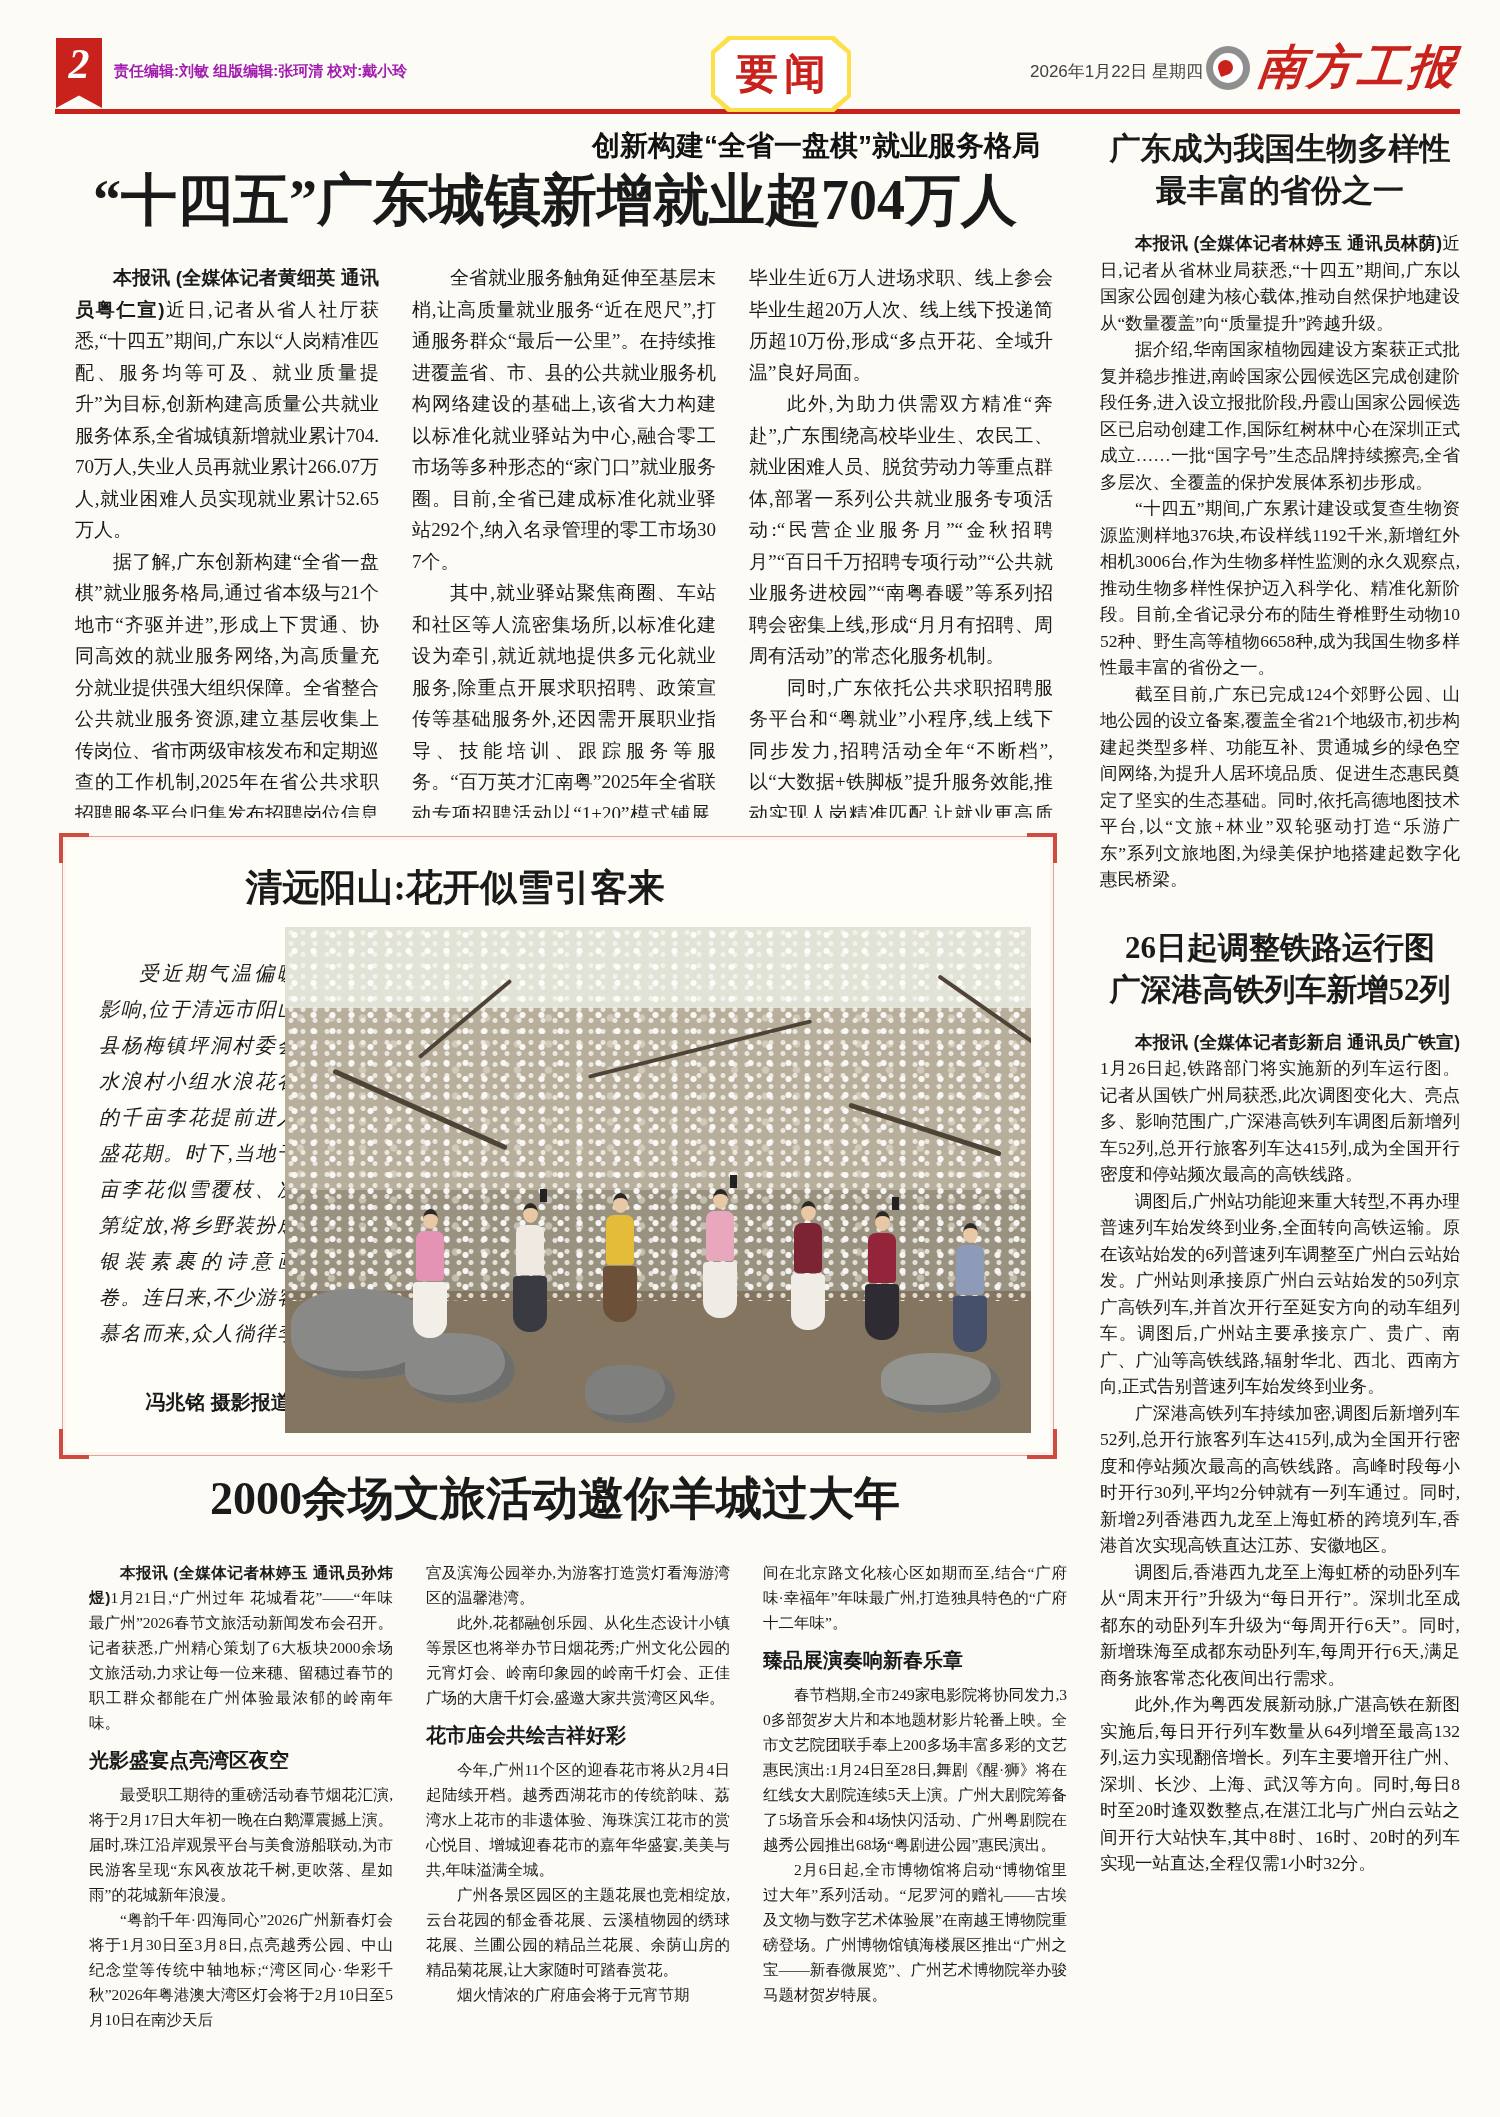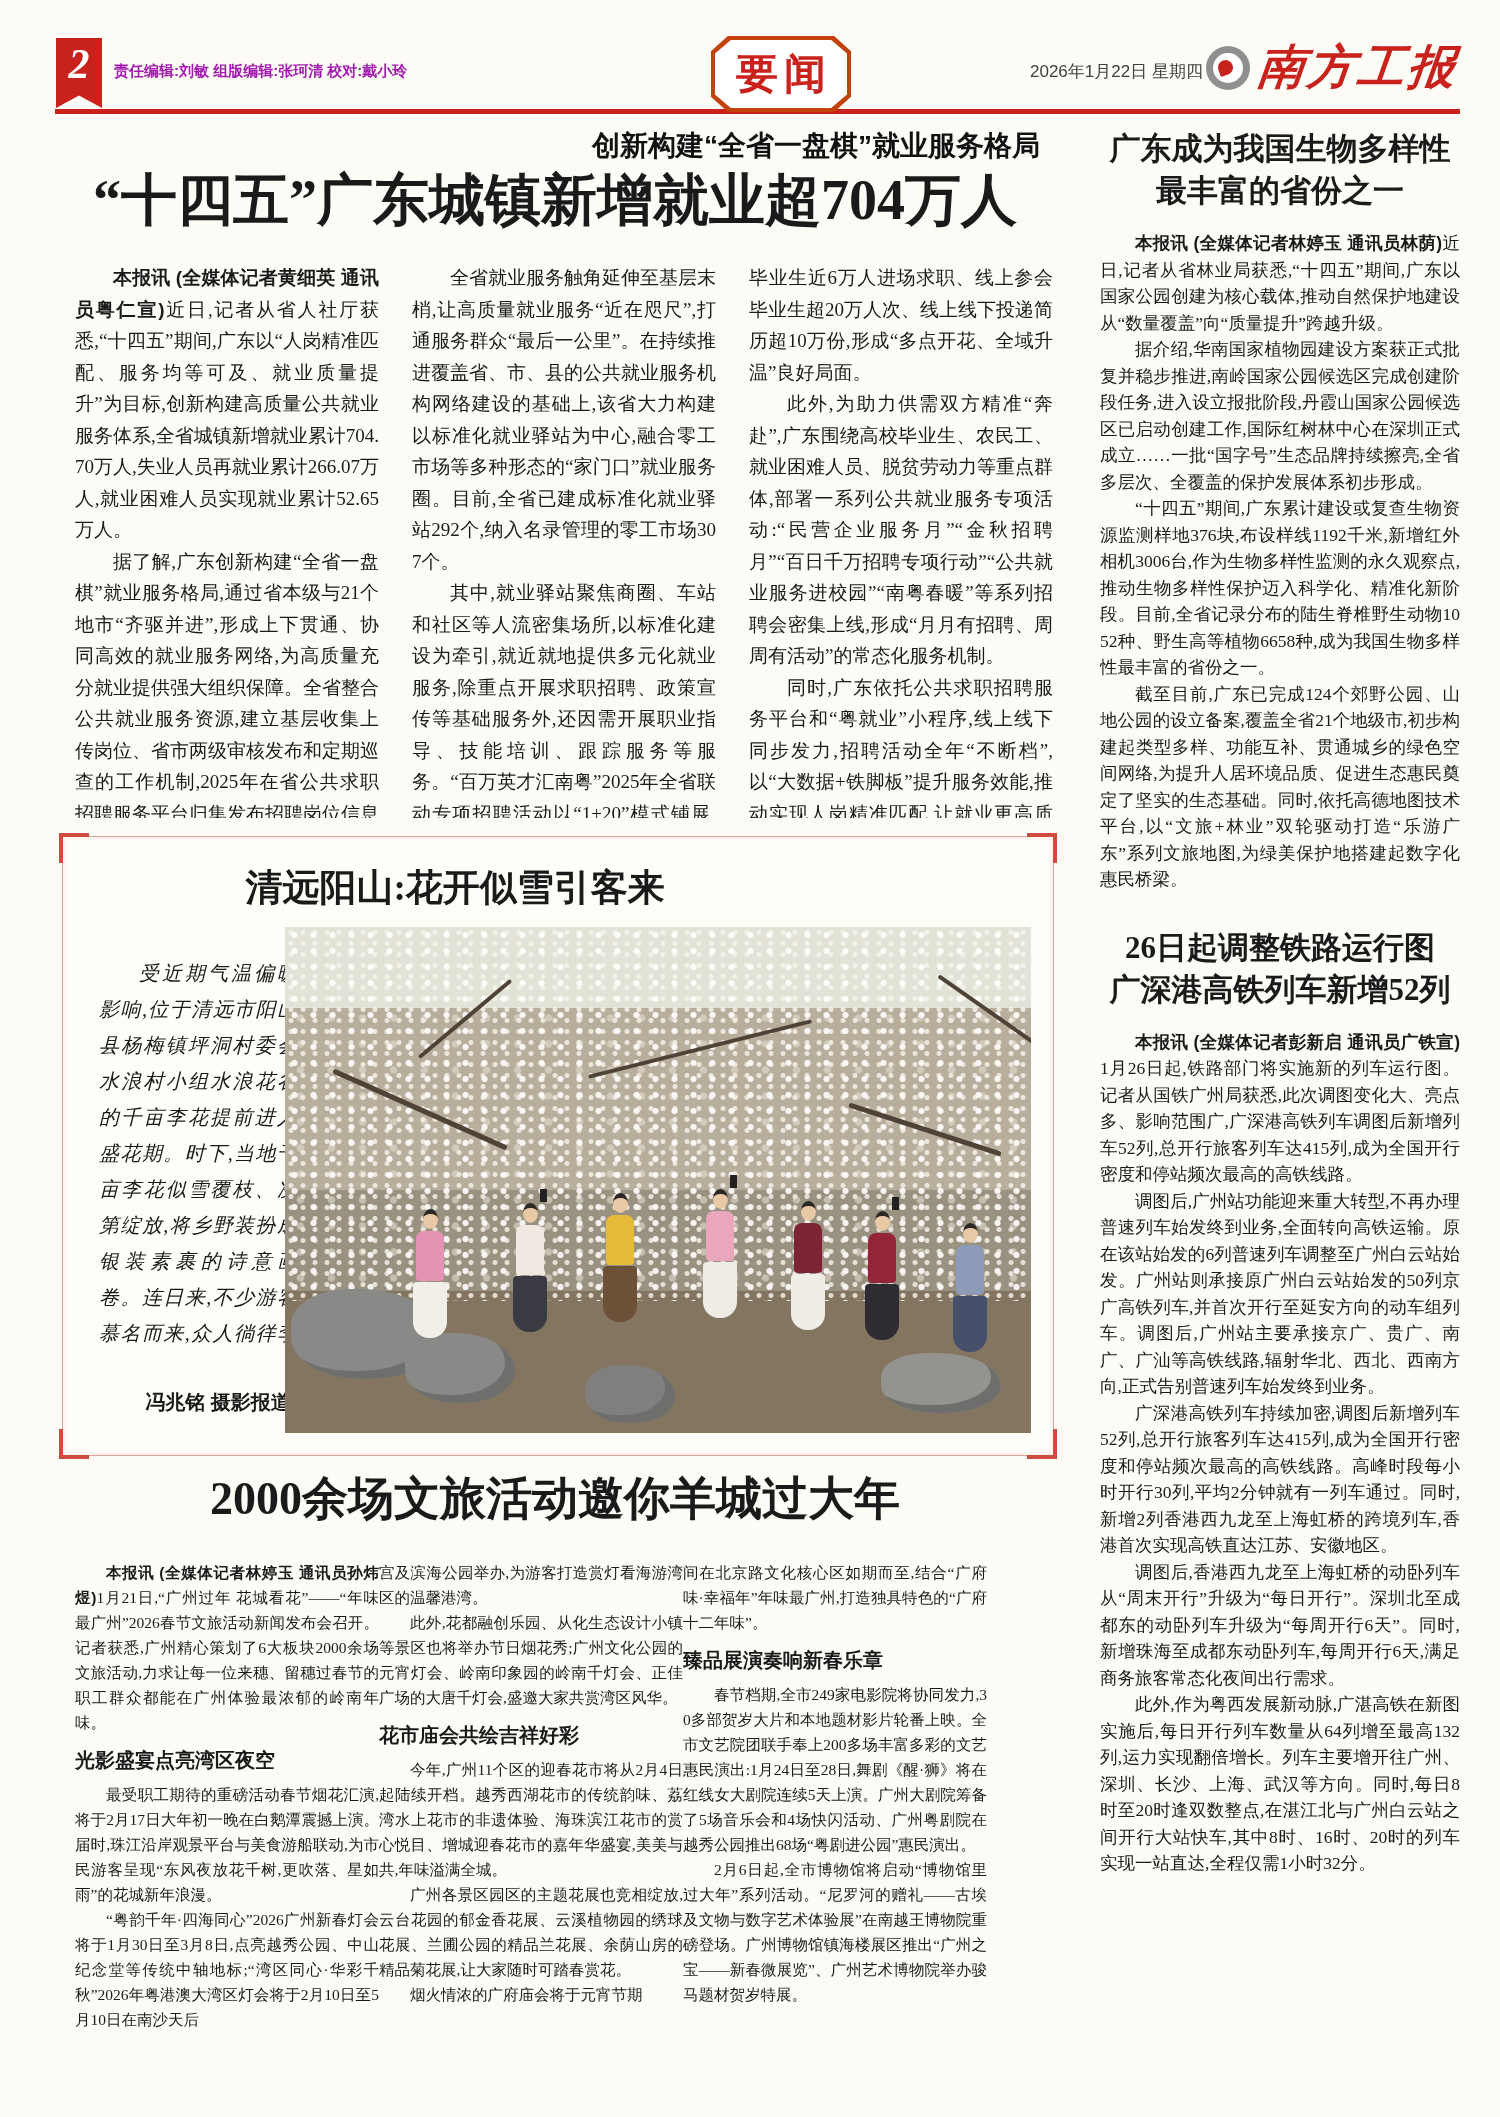--- a/index.html
+++ b/index.html
@@ -6,21 +6,21 @@
   .page{position:relative;width:1500px;height:2117px;background:#fcfbf6;margin:0 auto;
         font-family:"Liberation Serif","DejaVu Serif",serif;color:#1a1a1a;overflow:hidden;}
 
   
   .page-badge{position:absolute;left:56px;top:38px;width:46px;height:70px;background:#c9211b;
     clip-path:polygon(0 0,100% 0,100% 100%,50% 82%,0 100%);display:flex;align-items:flex-start;
     justify-content:center;z-index:5;}
   .page-badge span{color:#fff;font-size:42px;font-weight:bold;font-style:italic;line-height:52px;}
   .editors{position:absolute;left:114px;top:62px;font-family:"Liberation Sans",sans-serif;
     font-size:15px;font-weight:bold;color:#a21caf;}
-  .section-badge{position:absolute;left:711px;top:36px;width:140px;height:76px;background:#c2410c;
+  .section-badge{position:absolute;left:711px;top:36px;width:140px;height:76px;background:#fde047;
     clip-path:polygon(12% 0,88% 0,100% 20%,100% 80%,88% 100%,12% 100%,0 80%,0 20%);z-index:6;}
   .section-badge .inner{position:absolute;inset:4px;background:#fff;
     clip-path:polygon(12% 0,88% 0,100% 20%,100% 80%,88% 100%,12% 100%,0 80%,0 20%);
     display:flex;align-items:center;justify-content:center;}
   .section-badge .inner span{color:#c9211b;font-family:"Liberation Sans",sans-serif;
     font-size:42px;font-weight:900;letter-spacing:6px;padding-left:6px;}
   .issue-date{position:absolute;left:1030px;top:60px;font-family:"Liberation Sans",sans-serif;
     font-size:17px;color:#404040;}
   .masthead{position:absolute;right:42px;top:36px;display:flex;align-items:center;gap:8px;}
   .masthead .logo{width:44px;height:44px;border-radius:50%;background:#8f8f8f;position:relative;flex:0 0 auto;}
@@ -94,21 +94,21 @@
   .p2{left:228px;top:276px;} .p2 .torso{background:#efe9e2;} .p2 .skirt{background:#3a3a42;}
   .p3{left:318px;top:266px;} .p3 .torso{background:#e5bb3a;} .p3 .skirt{background:#6d5038;}
   .p4{left:418px;top:262px;} .p4 .torso{background:#e8a7bd;} .p4 .skirt{background:#efece6;}
   .p5{left:506px;top:274px;} .p5 .torso{background:#7c2433;} .p5 .skirt{background:#f0ede7;}
   .p6{left:580px;top:284px;} .p6 .torso{background:#93243a;} .p6 .skirt{background:#2f2b33;}
   .p7{left:668px;top:296px;} .p7 .torso{background:#8d9ab8;} .p7 .skirt{background:#47506b;}
 
   
   .bottom-headline{position:absolute;left:55px;top:1468px;width:1000px;text-align:center;
     font-size:46px;font-weight:900;white-space:nowrap;}
-  .bottom-cols{position:absolute;left:75px;top:1560px;width:980px;height:530px;display:flex;overflow:hidden;}
+  .bottom-cols{position:absolute;left:89px;top:1560px;width:980px;height:530px;display:flex;gap:33px;overflow:hidden;}
   .bcol{flex:0 0 304px;width:304px;font-size:15.5px;line-height:25px;}
   .subhead{font-family:Liberation Serif, serif;font-weight:bold;font-size:20px;
     margin:13px 0 9px;text-indent:0;text-align:left;}
 </style>
 </head>
 <body>
 
 <div class="page">
 
   <div class="page-badge">

